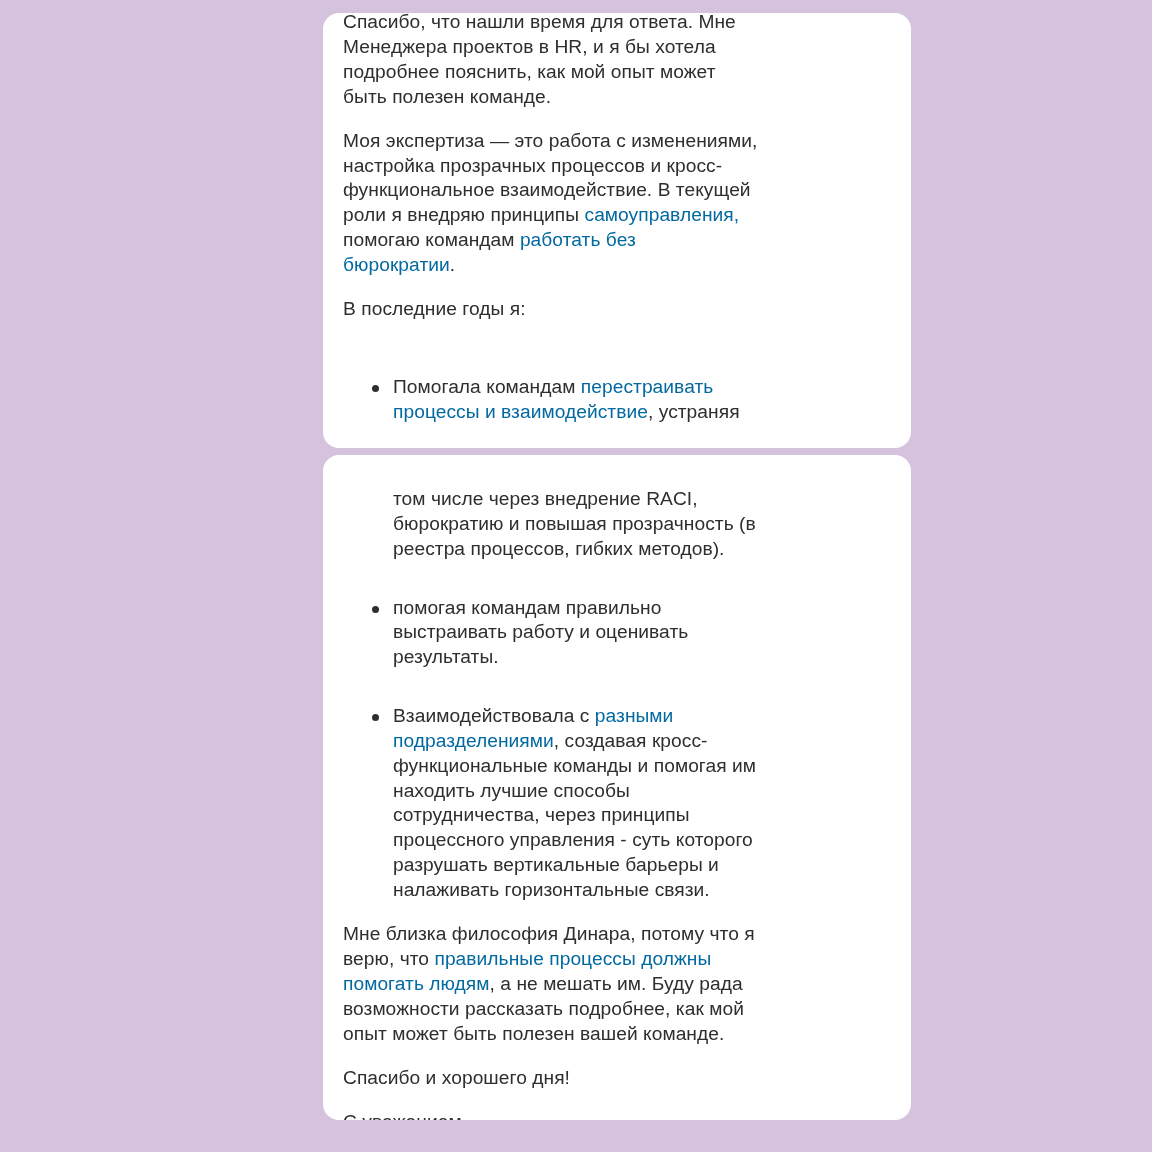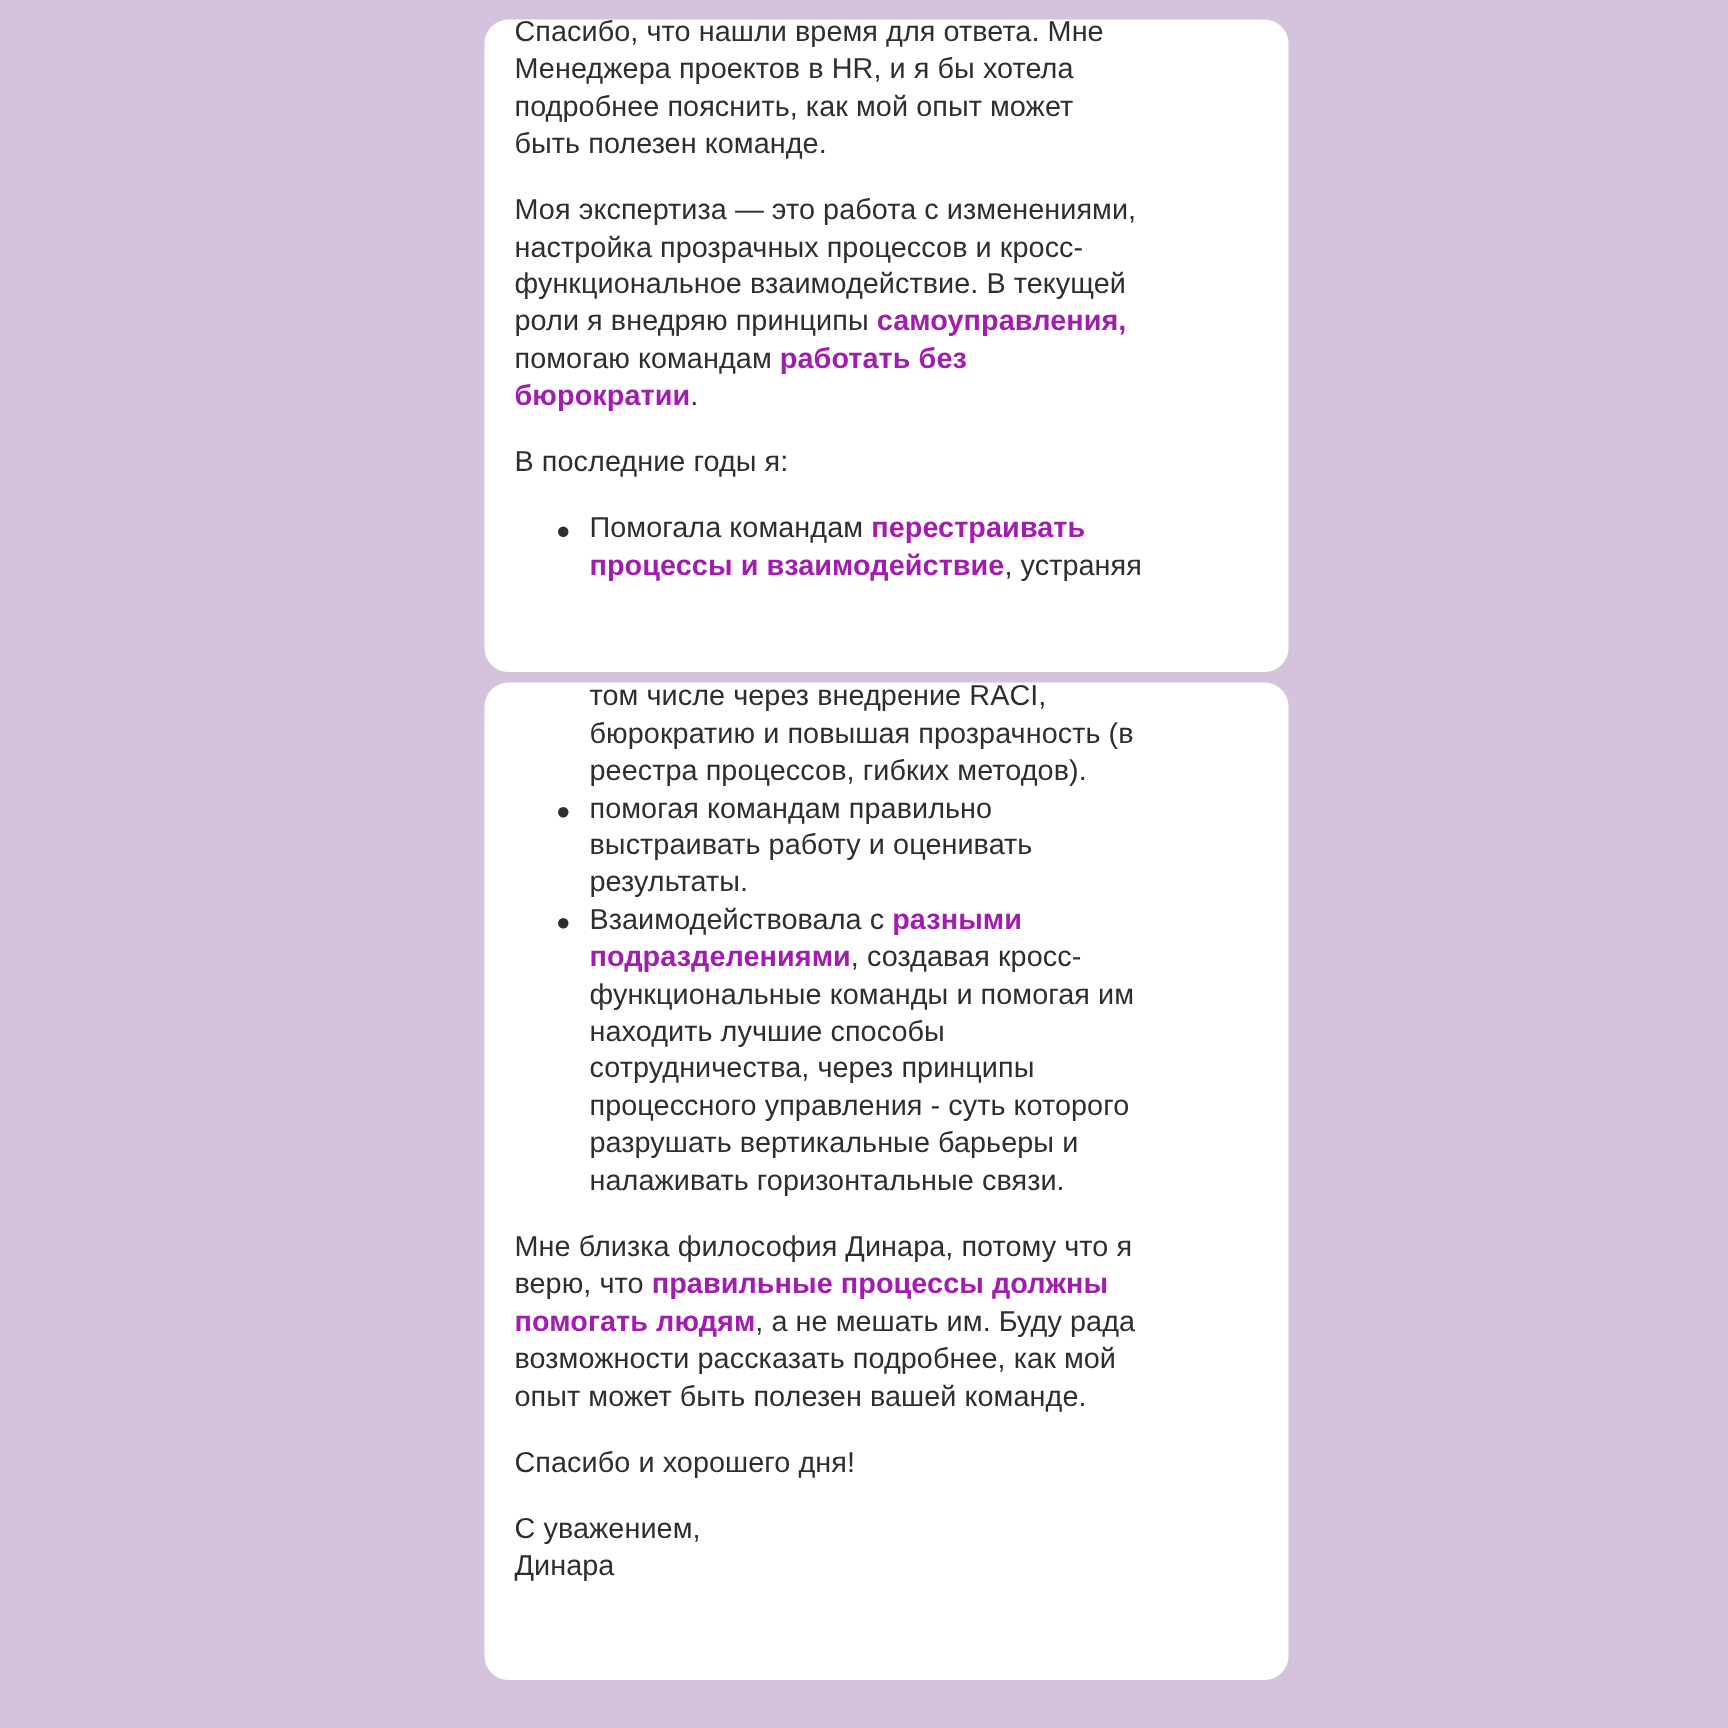--- a/index.html
+++ b/index.html
@@ -5,41 +5,41 @@
     html, body { margin: 0; padding: 0; }
     body {
       width: 1152px; height: 1152px;
       background: #d5c3de;
       position: relative; overflow: hidden;
       font-family: "Liberation Sans", sans-serif;
       color: #2e2e2e;
     }
     .card {
       position: absolute;
-      left: 323px; width: 536px;
+      left: 323px; width: 588px;
       background: #ffffff;
       border-radius: 16px;
       overflow: hidden;
     }
     .card1 { top: 13px; height: 435px; }
     .card2 { top: 455px; height: 665px; }
     .inner {
       position: absolute;
       left: 20px; width: 452px;
       font-size: 19.2px;
       line-height: 24.85px;
       letter-spacing: 0.05px;
     }
     .card1 .inner { top: -3px; }
     .card2 .inner { top: -2px; }
     p { margin: 0; }
     .gap { height: 19.4px; }
-    b { font-weight: 700; color: #a21caf; }
+    b { font-weight: 400; color: #0369a1; }
     ul { margin: 0; padding: 0; list-style: none; }
-    li { position: relative; padding-left: 50px; }
+    li { position: relative; padding-left: 50px; margin-top: 34px; }
     li .dot {
       position: absolute; left: 29px; top: 10px;
       width: 7px; height: 7px; border-radius: 50%;
       background: #2e2e2e;
     }
     .line { display: block; white-space: nowrap; }
   </style>
 </head>
 <body>
 

